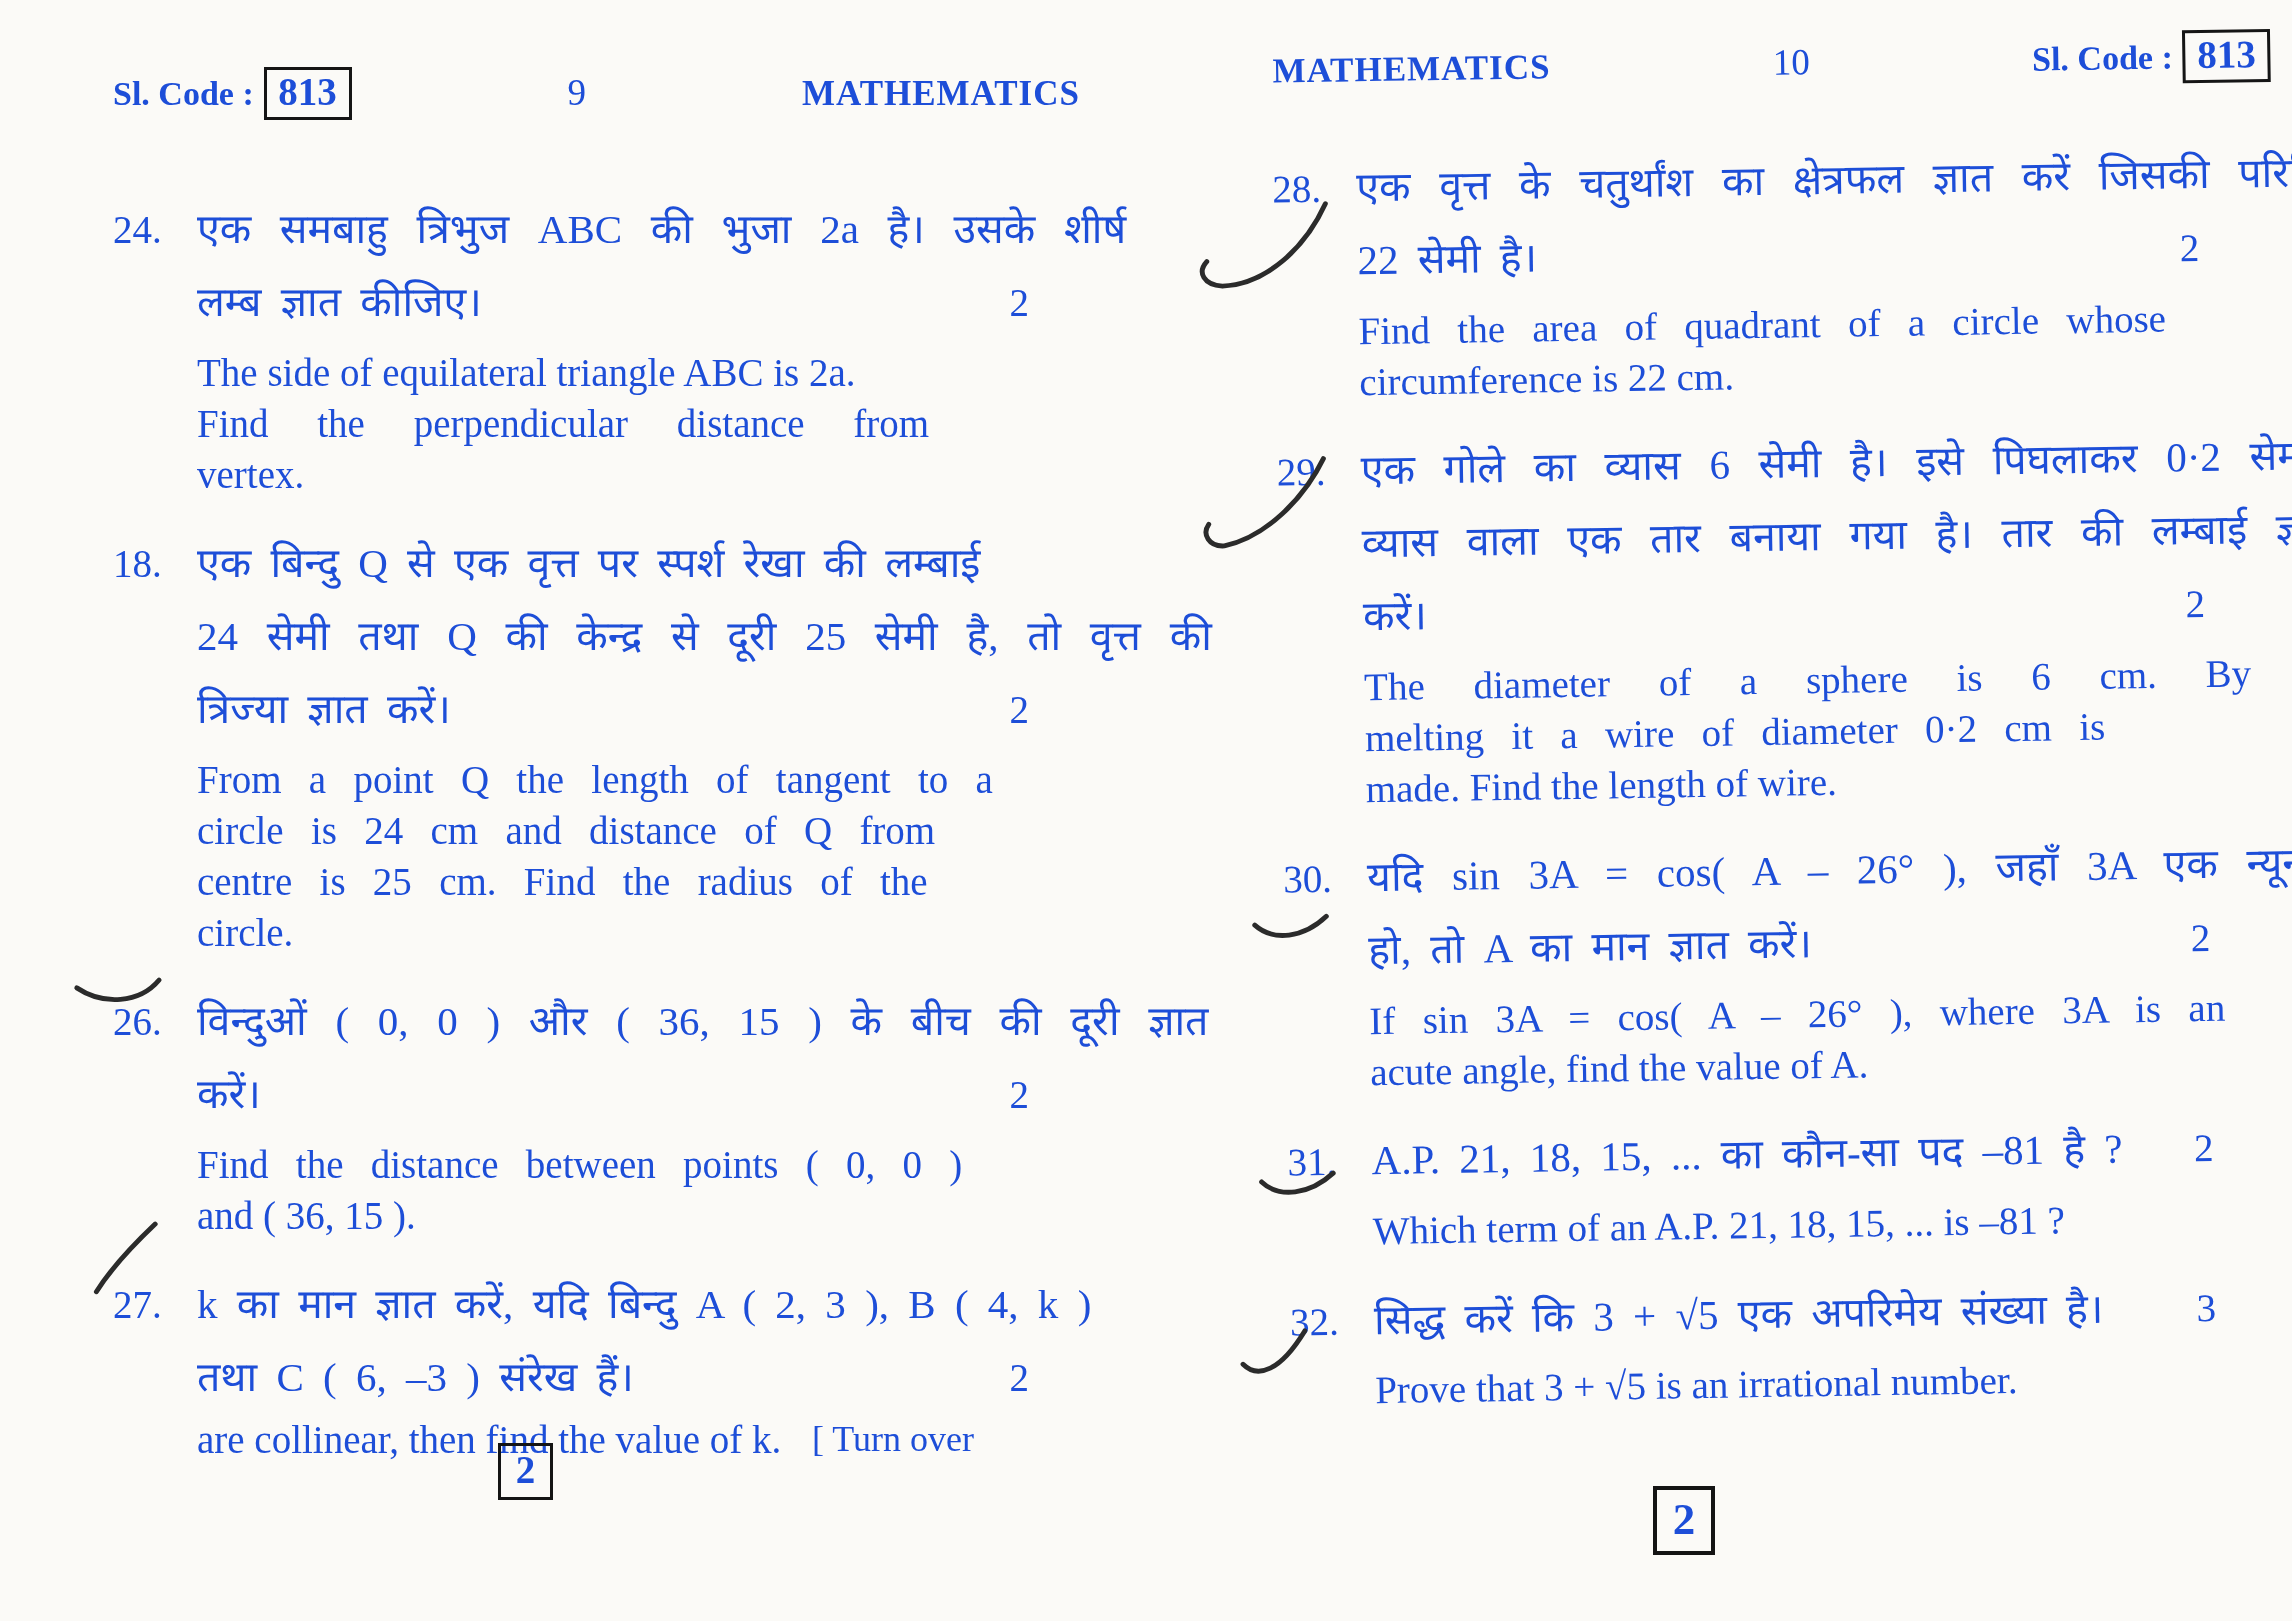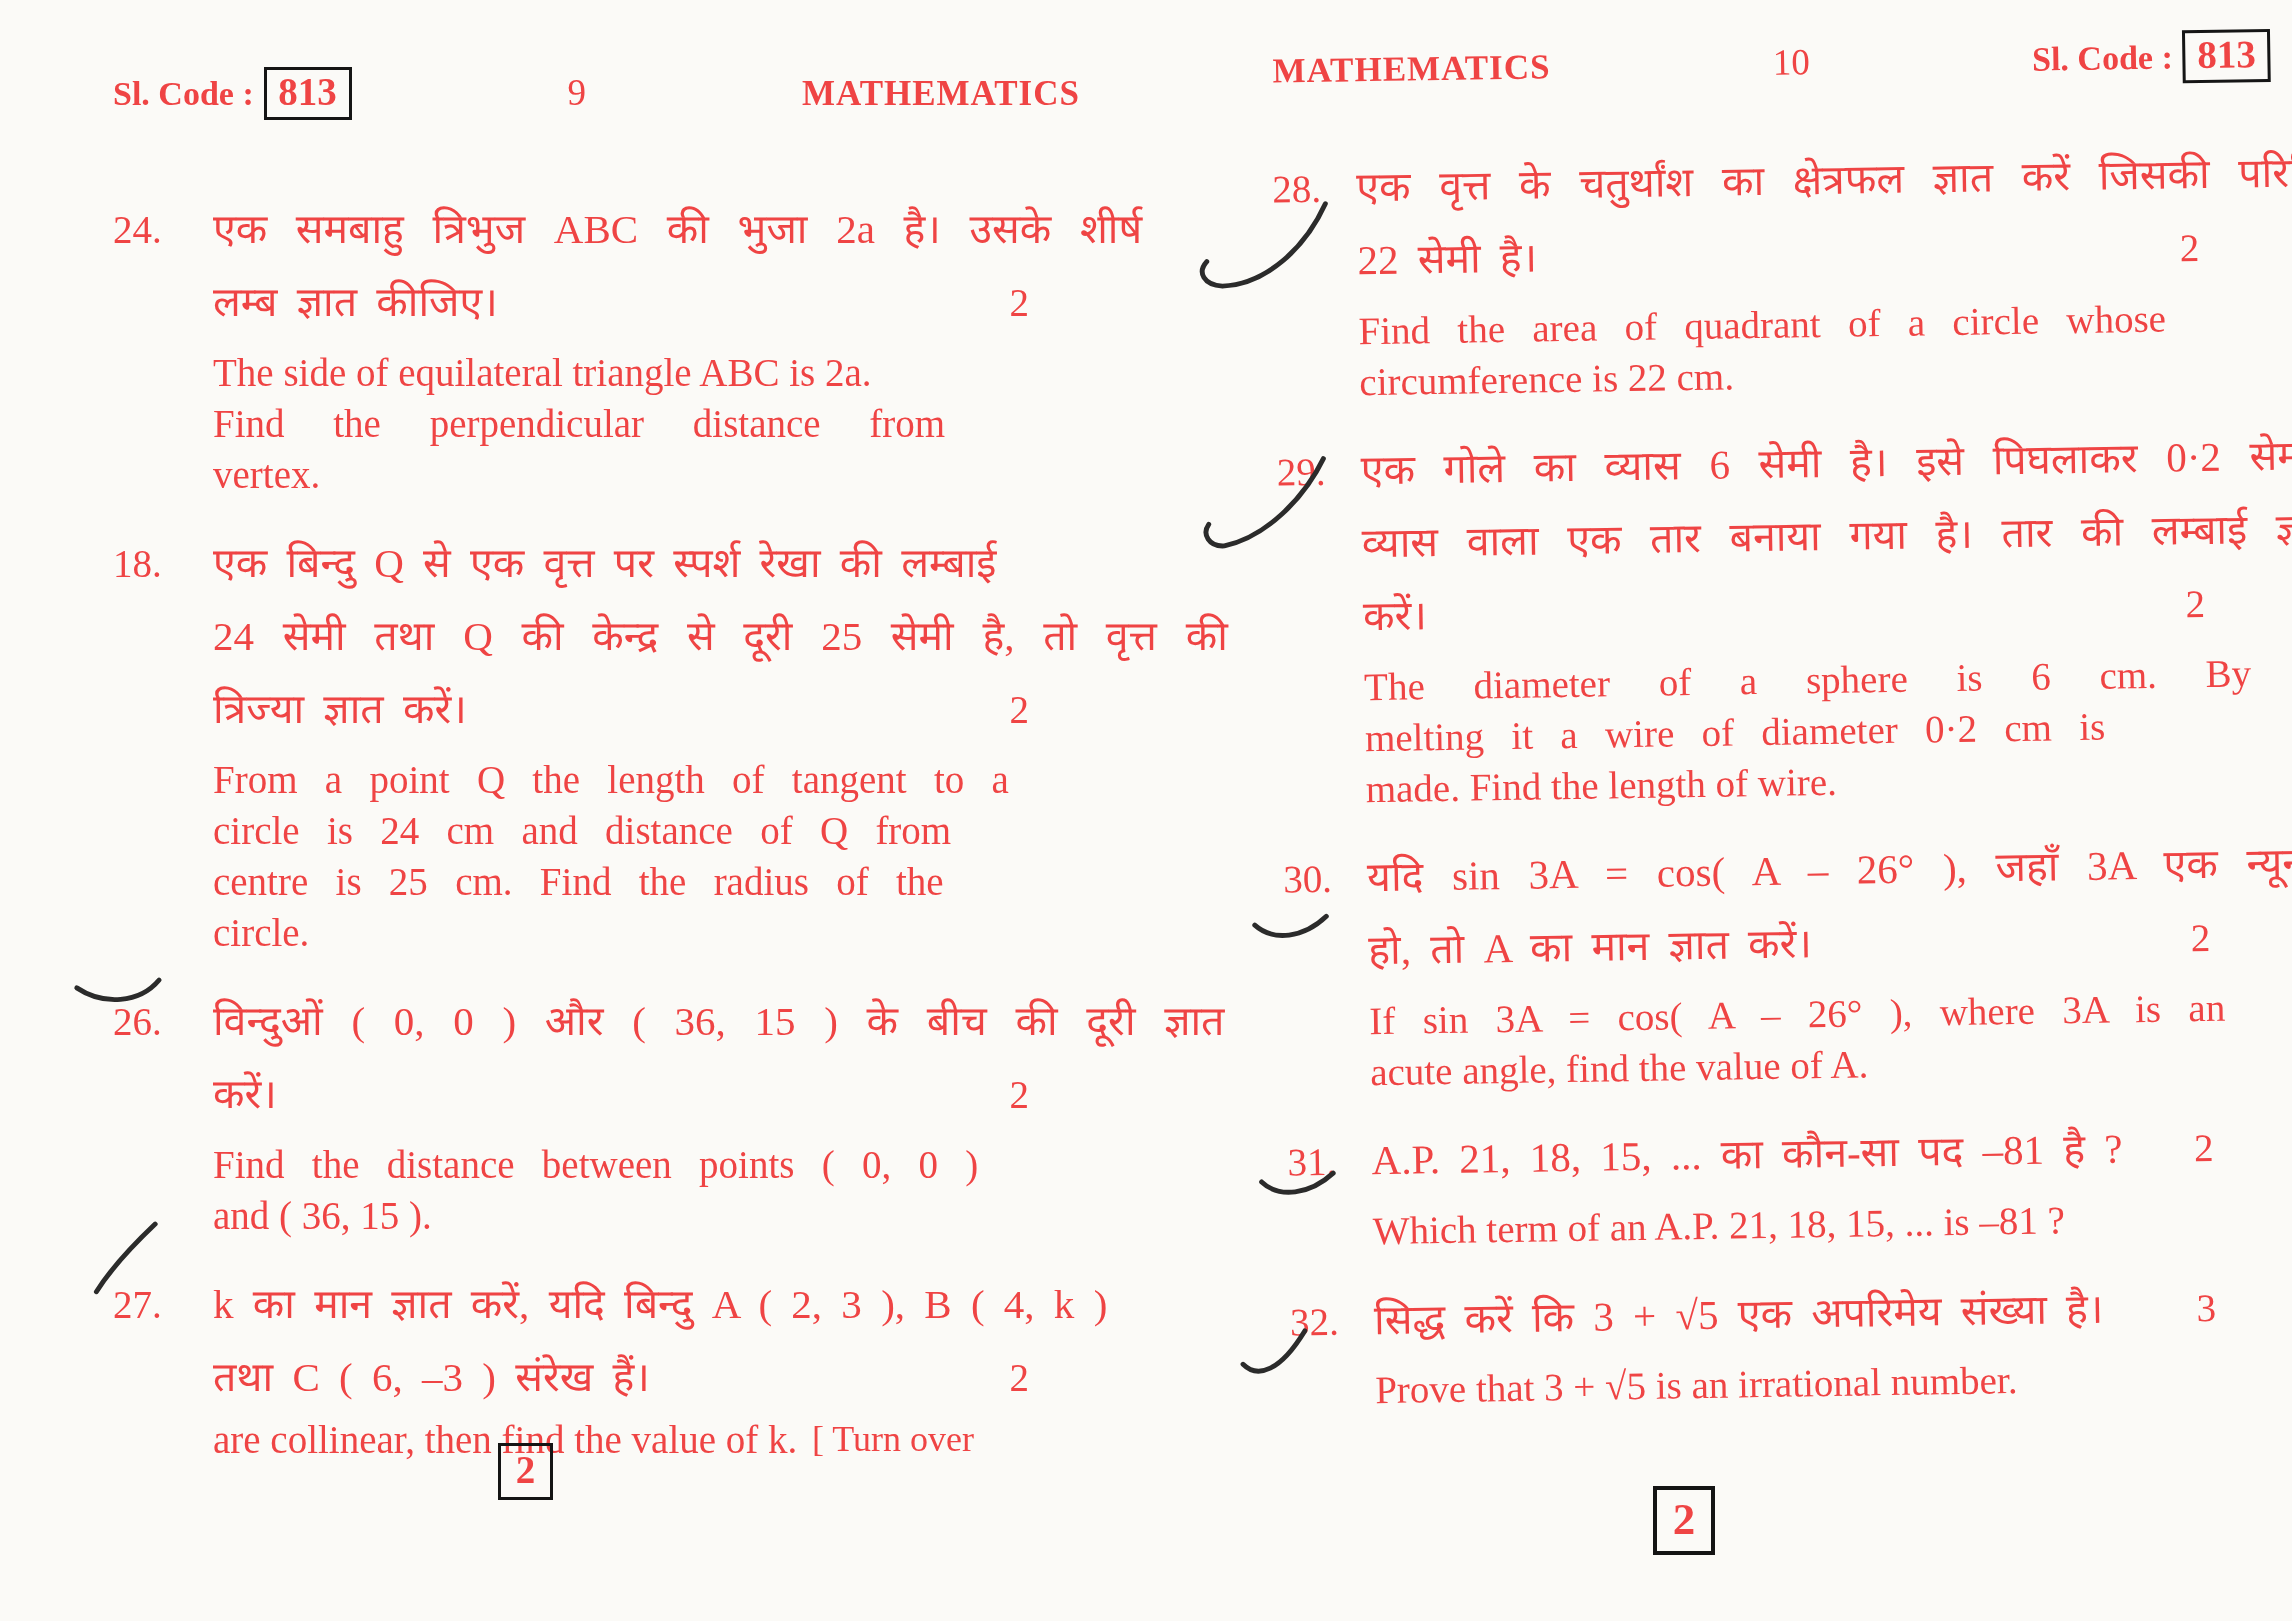--- a/index.html
+++ b/index.html
@@ -1,35 +1,35 @@
 <!DOCTYPE html>
 <html><head>
 <meta charset="utf-8">
 <style>
   html,body{margin:0;padding:0;background:#f6f5f1;}
   .canvas{
     position:relative;width:2293px;height:1621px;overflow:hidden;
-    background:#fbfaf7;color:#ef4444;
+    background:#fbfaf7;color:#1d4ed8;
     font-family:"Liberation Serif","DejaVu Serif",serif;
   }
   .page{position:absolute;top:0;}
   .page.leftpg{left:78px;top:67px;width:1002px;}
   .page.rightpg{left:1225px;top:37px;width:1061px;transform:rotate(-0.9deg);transform-origin:50% 0;}
   .hdr{display:flex;justify-content:space-between;align-items:baseline;}
   .leftpg .hdr{padding-left:35px;margin-bottom:73px;}
   .rightpg .hdr{padding-left:47px;padding-right:15.7px;margin-bottom:55px;}
   .hdr .slc{font-weight:bold;font-size:34px;white-space:nowrap;}
   .codebox{
     display:inline-block;border:3.9px solid #151515;padding:1px 11.8px 2.9px;
     font-weight:bold;font-size:39px;margin-left:9.8px;line-height:1.1;
   }
   .pgnum{font-size:37px;}
   .subject{font-weight:bold;font-size:35px;letter-spacing:1px;}
   .q{display:grid;grid-template-columns:84px 1fr;margin-bottom:27.4px;}
-  .leftpg .q{padding-left:35px;gap:16px;}
+  .leftpg .q{padding-left:35px;}
   .rightpg .q{padding-left:45px;}
   .qnum{font-size:39px;line-height:73px;}
   .qbody{min-width:0;}
   .h{font-size:41px;line-height:73px;word-spacing:0.22em;white-space:nowrap;}
   .e{font-size:39px;line-height:51px;white-space:nowrap;}
   .rightpg .e{line-height:51px;}
   .e.first{margin-top:7.8px;}
   .sp1{word-spacing:0.45em;}
   .sp2{word-spacing:1.0em;}
   .withmark{display:flex;justify-content:space-between;white-space:nowrap;}

